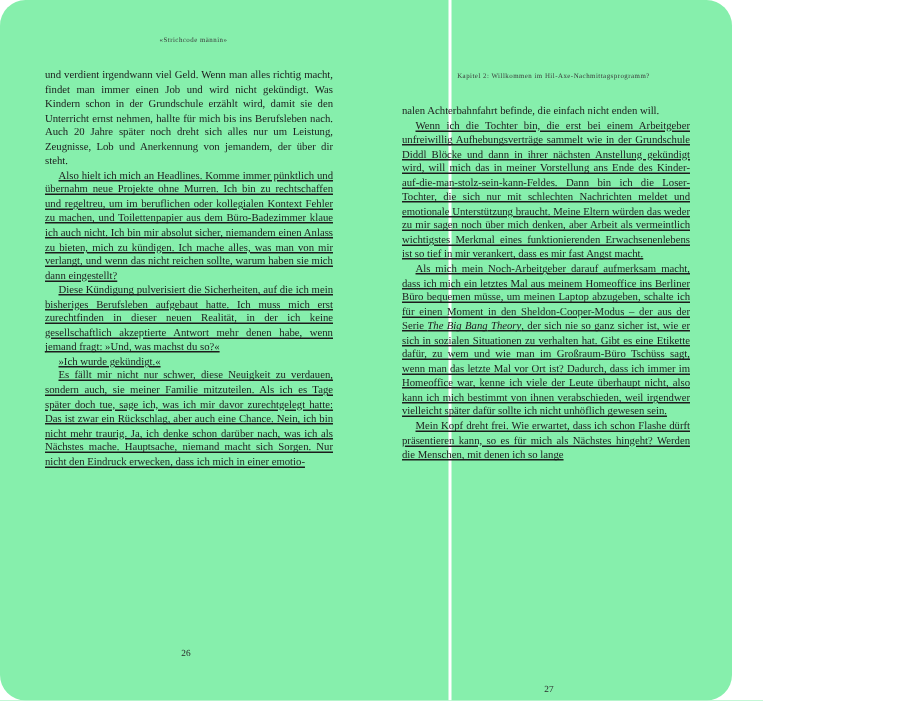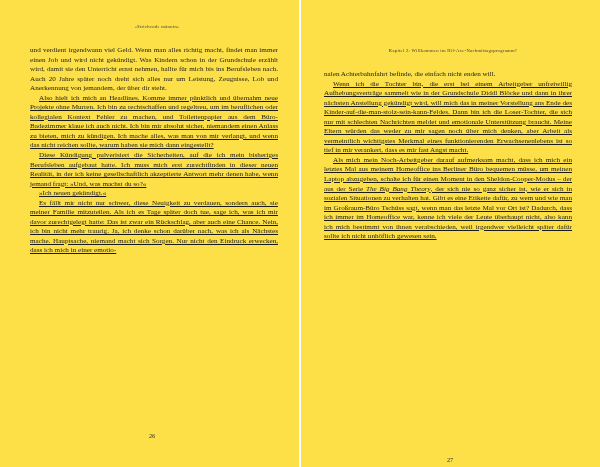--- a/index.html
+++ b/index.html
@@ -8,24 +8,25 @@
   }
   body {
     width: 600px;
     height: 467px;
     background: #ffffff;
     font-family: "Liberation Serif", "DejaVu Serif", serif;
     overflow: hidden;
   }
   .spread {
     position: relative;
-    width: 600px;
+    width: 488px;
     height: 467px;
     display: flex;
-    background: #fde047;
+    background: #86efac;
+    border-radius: 17px;
   }
   .page {
     position: relative;
     width: 300px;
     height: 467px;
     box-sizing: border-box;
   }
   .page-left {
     padding: 22px 22px 0 30px;
   }
@@ -100,31 +101,32 @@
 <body>
 
 <div class="spread">
 
   <div class="page page-left">
     <div class="running-head">«Strichcode männin»</div>
     <div class="textblock">
       <p class="para noindent">und verdient irgendwann viel Geld. Wenn man alles richtig macht, findet man immer einen Job und wird nicht gekündigt. Was Kindern schon in der Grundschule erzählt wird, damit sie den Unterricht ernst nehmen, hallte für mich bis ins Berufsleben nach. Auch 20 Jahre später noch dreht sich alles nur um Leistung, Zeugnisse, Lob und Anerkennung von jemandem, der über dir steht.</p>
       <p class="para">Also hielt ich mich an Headlines. Komme immer pünktlich und übernahm neue Projekte ohne Murren. Ich bin zu rechtschaffen und regeltreu, um im beruflichen oder kollegialen Kontext Fehler zu machen, und Toilettenpapier aus dem Büro-Badezimmer klaue ich auch nicht. Ich bin mir absolut sicher, niemandem einen Anlass zu bieten, mich zu kündigen. Ich mache alles, was man von mir verlangt, und wenn das nicht reichen sollte, warum haben sie mich dann eingestellt?</p>
       <p class="para">Diese Kündigung pulverisiert die Sicherheiten, auf die ich mein bisheriges Berufsleben aufgebaut hatte. Ich muss mich erst zurechtfinden in dieser neuen Realität, in der ich keine gesellschaftlich akzeptierte Antwort mehr denen habe, wenn jemand fragt: »Und, was machst du so?«</p>
-      <p class="para">»Ich neuen gekündigt.«</p>
+      <p class="para">»Ich wurde gekündigt.«</p>
       <p class="para">Es fällt mir nicht nur schwer, diese Neuigkeit zu verdauen, sondern auch, sie meiner Familie mitzuteilen. Als ich es Tage später doch tue, sage ich, was ich mir davor zurechtgelegt hatte: Das ist zwar ein Rückschlag, aber auch eine Chance. Nein, ich bin nicht mehr traurig. Ja, ich denke schon darüber nach, was ich als Nächstes mache. Hauptsache, niemand macht sich Sorgen. Nur nicht den Eindruck erwecken, dass ich mich in einer emotio-</p>
     </div>
     <div class="folio">26</div>
   </div>
 
   <div class="gutter"></div>
 
   <div class="page page-right">
     <div class="running-head">Kapitel 2: Willkommen im Hil-Axe-Nachmittagsprogramm?</div>
     <div class="textblock">
       <p class="para noindent">nalen Achterbahnfahrt befinde, die einfach nicht enden will.</p>
       <p class="para">Wenn ich die Tochter bin, die erst bei einem Arbeitgeber unfreiwillig Aufhebungsverträge sammelt wie in der Grundschule Diddl Blöcke und dann in ihrer nächsten Anstellung gekündigt wird, will mich das in meiner Vorstellung ans Ende des Kinder-auf-die-man-stolz-sein-kann-Feldes. Dann bin ich die Loser-Tochter, die sich nur mit schlechten Nachrichten meldet und emotionale Unterstützung braucht. Meine Eltern würden das weder zu mir sagen noch über mich denken, aber Arbeit als vermeintlich wichtigstes Merkmal eines funktionierenden Erwachsenenlebens ist so tief in mir verankert, dass es mir fast Angst macht.</p>
       <p class="para"><span>Als mich mein Noch-Arbeitgeber darauf aufmerksam macht, dass ich mich ein letztes Mal aus meinem Homeoffice ins Berliner Büro bequemen müsse, um meinen Laptop abzugeben, schalte ich für einen Moment in den Sheldon-Cooper-Modus – der aus der Serie </span><span class="ital">The Big Bang</span> <span class="ital">Theory</span><span>, der sich nie so ganz sicher ist, wie er sich in sozialen Situationen zu verhalten hat. Gibt es eine Etikette dafür, zu wem und wie man im Großraum-Büro Tschüss sagt, wenn man das letzte Mal vor Ort ist? Dadurch, dass ich immer im Homeoffice war, kenne ich viele der Leute überhaupt nicht, also kann ich mich bestimmt von ihnen verabschieden, weil irgendwer vielleicht später dafür sollte ich nicht unhöflich gewesen sein.</span></p>
+      <p class="para">Mein Kopf dreht frei. Wie erwartet, dass ich schon Flashe dürft präsentieren kann, so es für mich als Nächstes hingeht? Werden die Menschen, mit denen ich so lange</p>
     </div>
     <div class="folio">27</div>
   </div>
 
 </div>
 
 </body></html>

